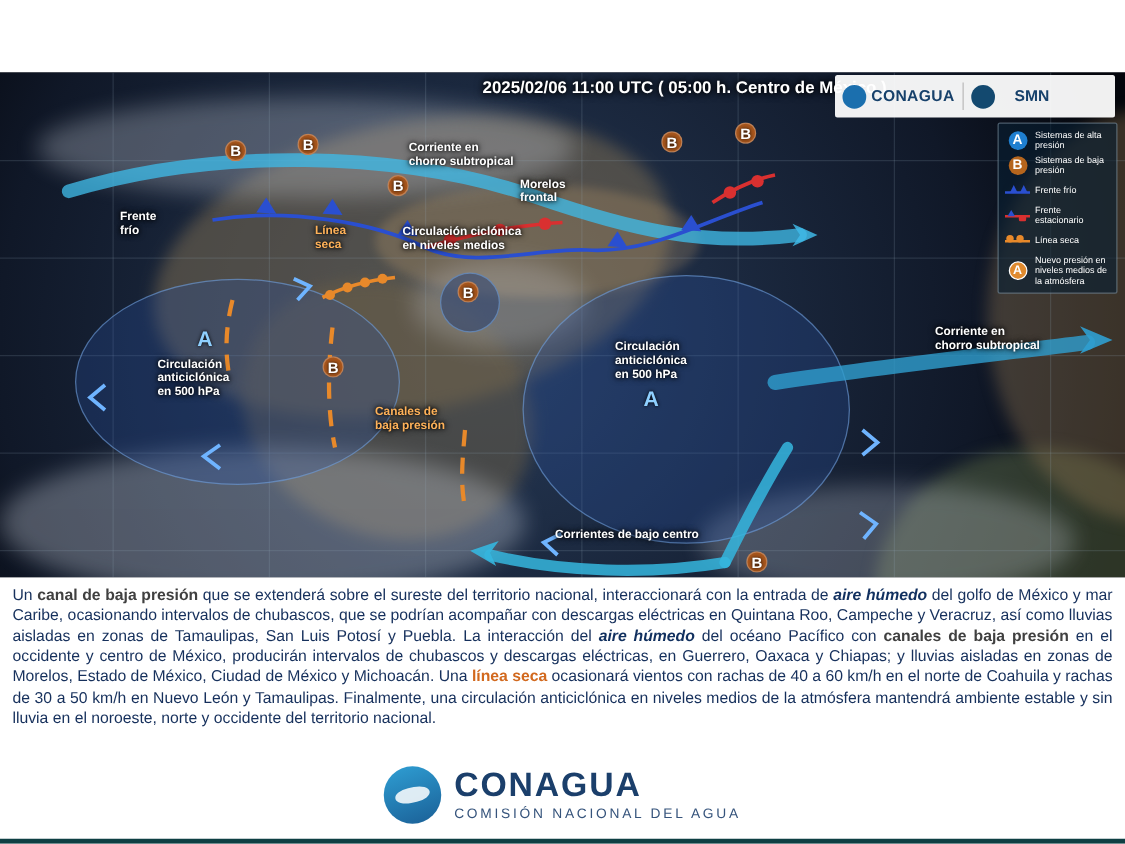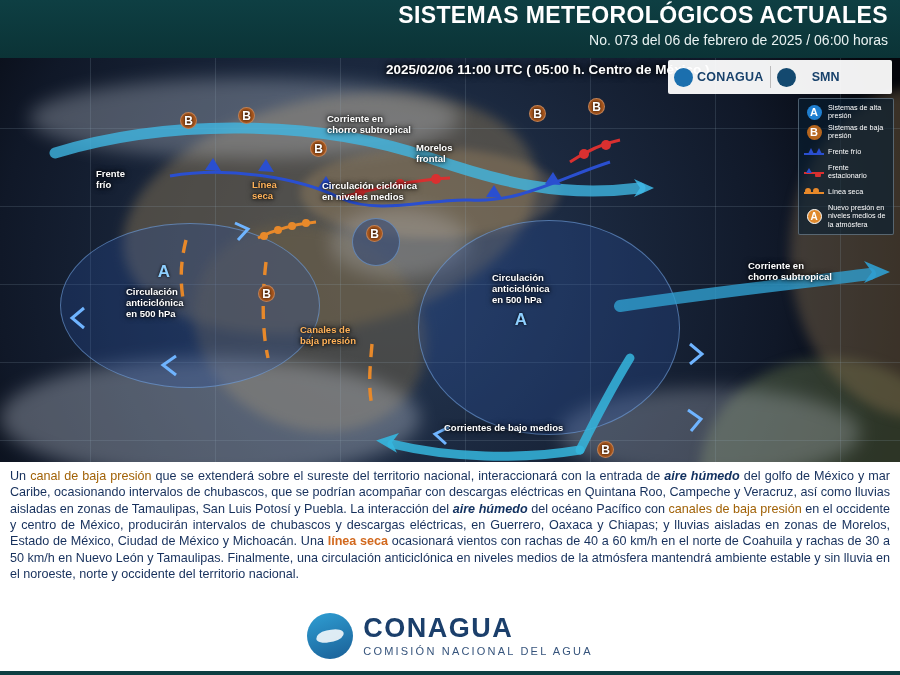--- a/index.html
+++ b/index.html
@@ -135,21 +135,21 @@
   }
 
   
   .textblock {
     position:absolute; left:0; top:462px; width:900px; height:134px;
     padding:6px 10px 0 10px;
     background:#ffffff;
     color:#16305c; font-size:12.6px; line-height:1.30; text-align:justify;
   }
   .textblock b { color:#11305f;font-style:italic; }
-  .hl-blue { color:#a16207; font-weight:normal; }
+  .hl-blue { color:#404040; font-weight:bold; }
   .hl-orange { color:#d2691e; font-weight:bold; }
 
   
   .footer {
     position:absolute; left:0; top:596px; width:900px; height:79px;
     background:#ffffff; display:flex; align-items:center; justify-content:center; gap:10px;
   }
   .footer-mark {
     width:46px; height:46px; border-radius:50%;
     background:linear-gradient(160deg,#2f9fd4 0%, #1a5f96 100%);
@@ -169,24 +169,20 @@
   }
   .bottom-strip {
     position:absolute; left:0; bottom:0; width:900px; height:4px; background:#0e3f43;
   }
 </style>
 </head>
 <body>
 
 <div class="page">
 
-  <div class="header">
-    <div class="header-title">SISTEMAS METEOROLÓGICOS ACTUALES</div>
-    <div class="header-sub">No. 073 del 06 de febrero de 2025 / 06:00 horas</div>
-  </div>
 
   <div class="map">
     <div class="earth"></div>
 
     <div class="landmass" style="left:120px;top:40px;width:420px;height:230px;transform:rotate(-12deg);"></div>
     <div class="landmass" style="left:190px;top:170px;width:240px;height:200px;transform:rotate(25deg);background:rgba(110,95,70,0.5);"></div>
     <div class="landmass" style="left:700px;top:300px;width:260px;height:230px;background:rgba(95,110,70,0.45);"></div>
     <div class="landmass" style="left:790px;top:30px;width:260px;height:330px;background:rgba(140,115,80,0.4);"></div>
     <div class="citylights" style="left:300px;top:90px;width:260px;height:90px;"></div>
     <div class="cloudband" style="left:30px;top:20px;width:430px;height:80px;opacity:0.5;"></div>
@@ -334,21 +330,21 @@
     <div class="mlabel" style="left:126px;top:229px;white-space:pre;">Circulación
 anticiclónica
 en 500 hPa</div>
     <div class="mlabel" style="left:492px;top:215px;white-space:pre;">Circulación
 anticiclónica
 en 500 hPa</div>
     <div class="mlabel orange" style="left:300px;top:267px;white-space:pre;">Canales de
 baja presión</div>
     <div class="mlabel" style="left:748px;top:203px;white-space:pre;">Corriente en
 chorro subtropical</div>
-    <div class="mlabel" style="left:444px;top:365px;white-space:pre;">Corrientes de bajo medios</div>
+    <div class="mlabel" style="left:444px;top:365px;white-space:pre;">Corrientes de bajo centro</div>
 
     <div class="circ B" style="left:180px;top:54px;">B</div>
     <div class="circ B" style="left:238px;top:49px;">B</div>
     <div class="circ B" style="left:310px;top:82px;">B</div>
     <div class="circ B" style="left:529px;top:47px;">B</div>
     <div class="circ B" style="left:588px;top:40px;">B</div>
     <div class="circ B" style="left:366px;top:167px;">B</div>
     <div class="circ B" style="left:258px;top:227px;">B</div>
     <div class="circ B" style="left:597px;top:383px;">B</div>
     <div class="circ A" style="left:155px;top:205px;width:18px;height:18px;">A</div>

